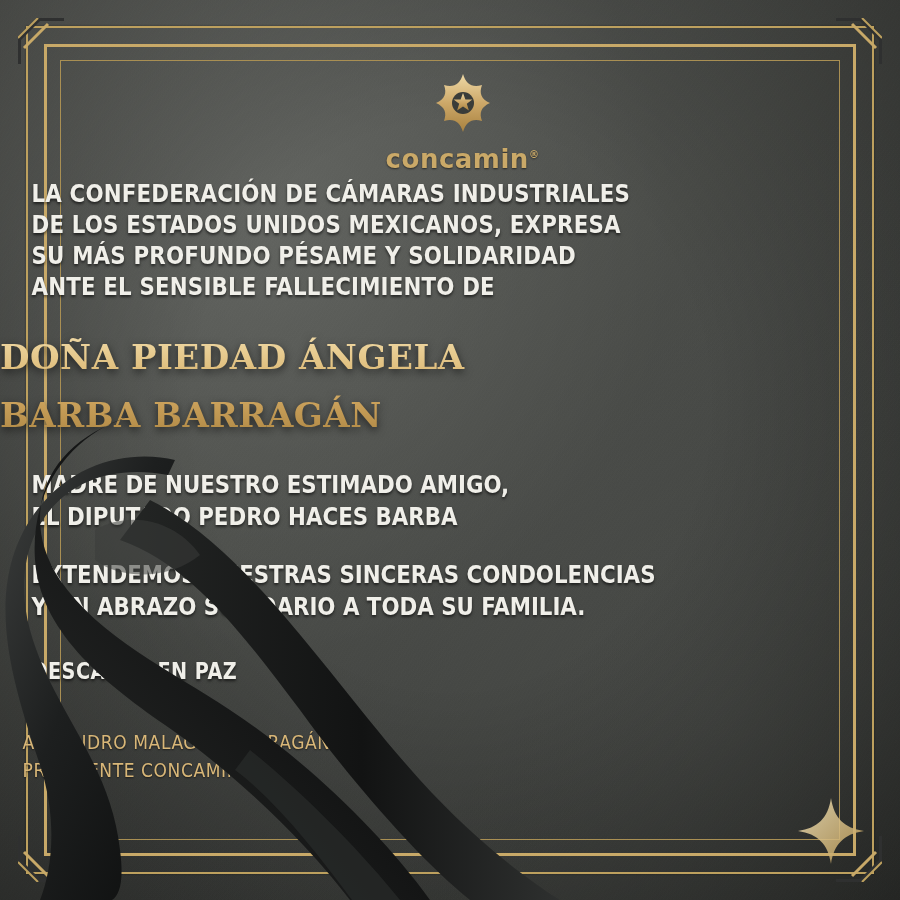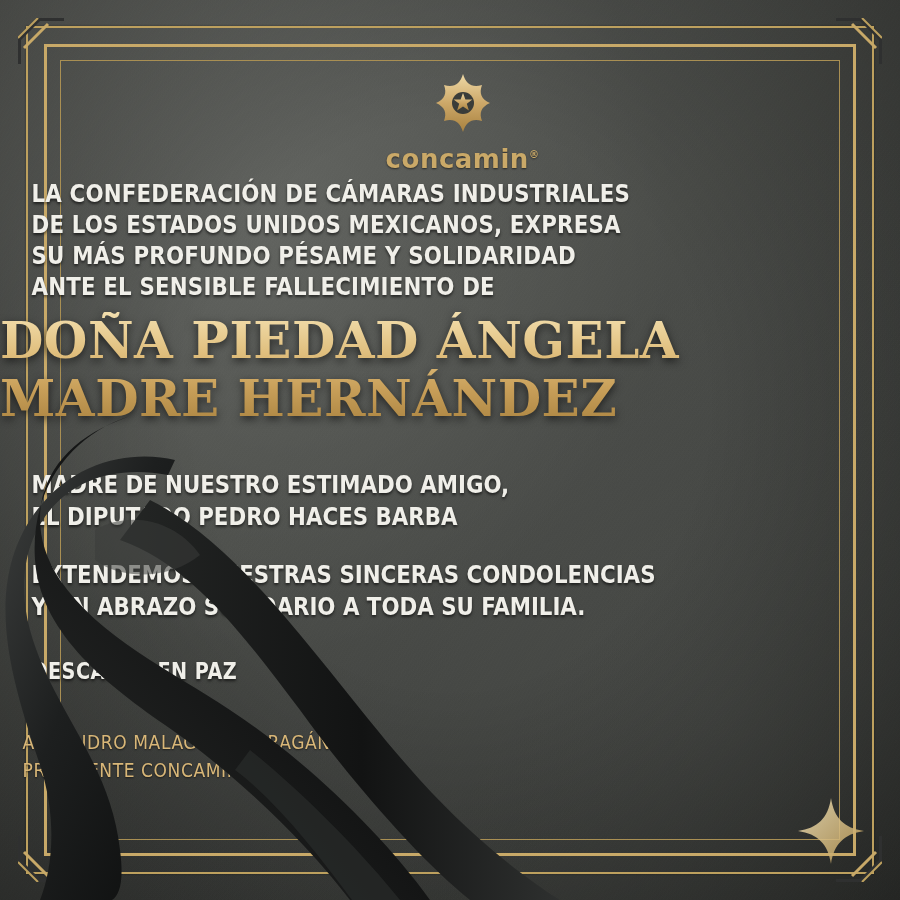--- a/index.html
+++ b/index.html
@@ -98,25 +98,25 @@
     font-weight: 700;
     font-size: 25.5px;
     line-height: 31px;
     letter-spacing: 0.2px;
     text-shadow: 0 2px 3px rgba(0,0,0,0.6);
     transform: scaleX(0.93);
   }
 
   .honoree {
     position: absolute;
-    top: 312px;
+    top: 328px;
     left: 0; right: 0;
     font-family: "DejaVu Serif", "Liberation Serif", serif;
     font-weight: 700;
-    font-size: 50px;
+    font-size: 34px;
     line-height: 58px;
     letter-spacing: 0.5px;
     background: linear-gradient(180deg, #f3dfae 0%, #e0bf7e 35%, #c9a05a 65%, #a9823f 100%);
     -webkit-background-clip: text;
     background-clip: text;
     color: transparent;
     -webkit-text-fill-color: transparent;
     filter: drop-shadow(0 3px 4px rgba(0,0,0,0.6));
   }
 
@@ -260,21 +260,21 @@
 
   <div class="intro">
     <div>LA CONFEDERACIÓN DE CÁMARAS INDUSTRIALES</div>
     <div>DE LOS ESTADOS UNIDOS MEXICANOS, EXPRESA</div>
     <div>SU MÁS PROFUNDO PÉSAME Y SOLIDARIDAD</div>
     <div>ANTE EL SENSIBLE FALLECIMIENTO DE</div>
   </div>
 
   <div class="honoree">
     <div>DOÑA PIEDAD ÁNGELA</div>
-    <div>MADRE HERNÁNDEZ</div>
+    <div>BARBA BARRAGÁN</div>
   </div>
 
   <div class="relation">
     <div>MADRE DE NUESTRO ESTIMADO AMIGO,</div>
     <div>EL DIPUTADO PEDRO HACES BARBA</div>
   </div>
 
   <div class="condolence">
     <div>EXTENDEMOS NUESTRAS SINCERAS CONDOLENCIAS</div>
     <div>Y UN ABRAZO SOLIDARIO A TODA SU FAMILIA.</div>

